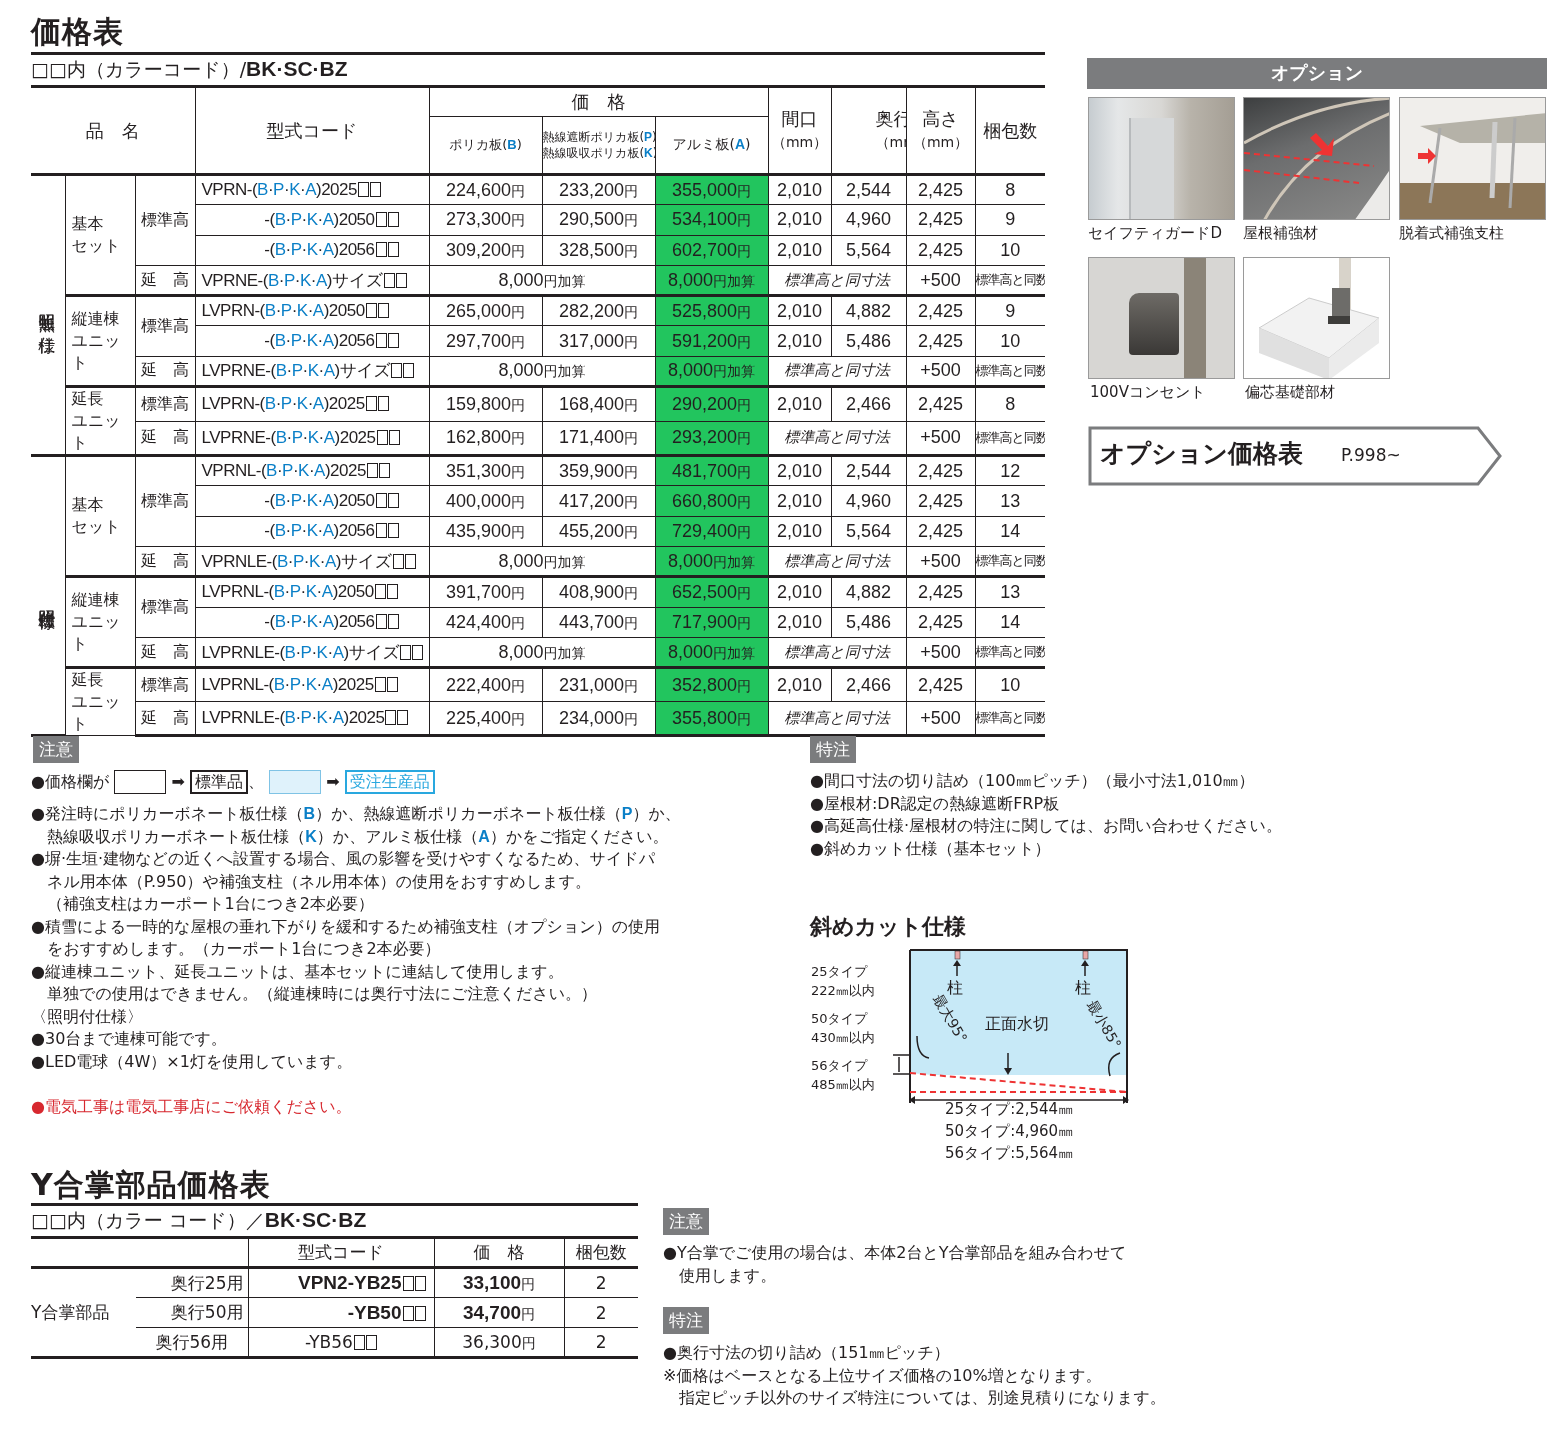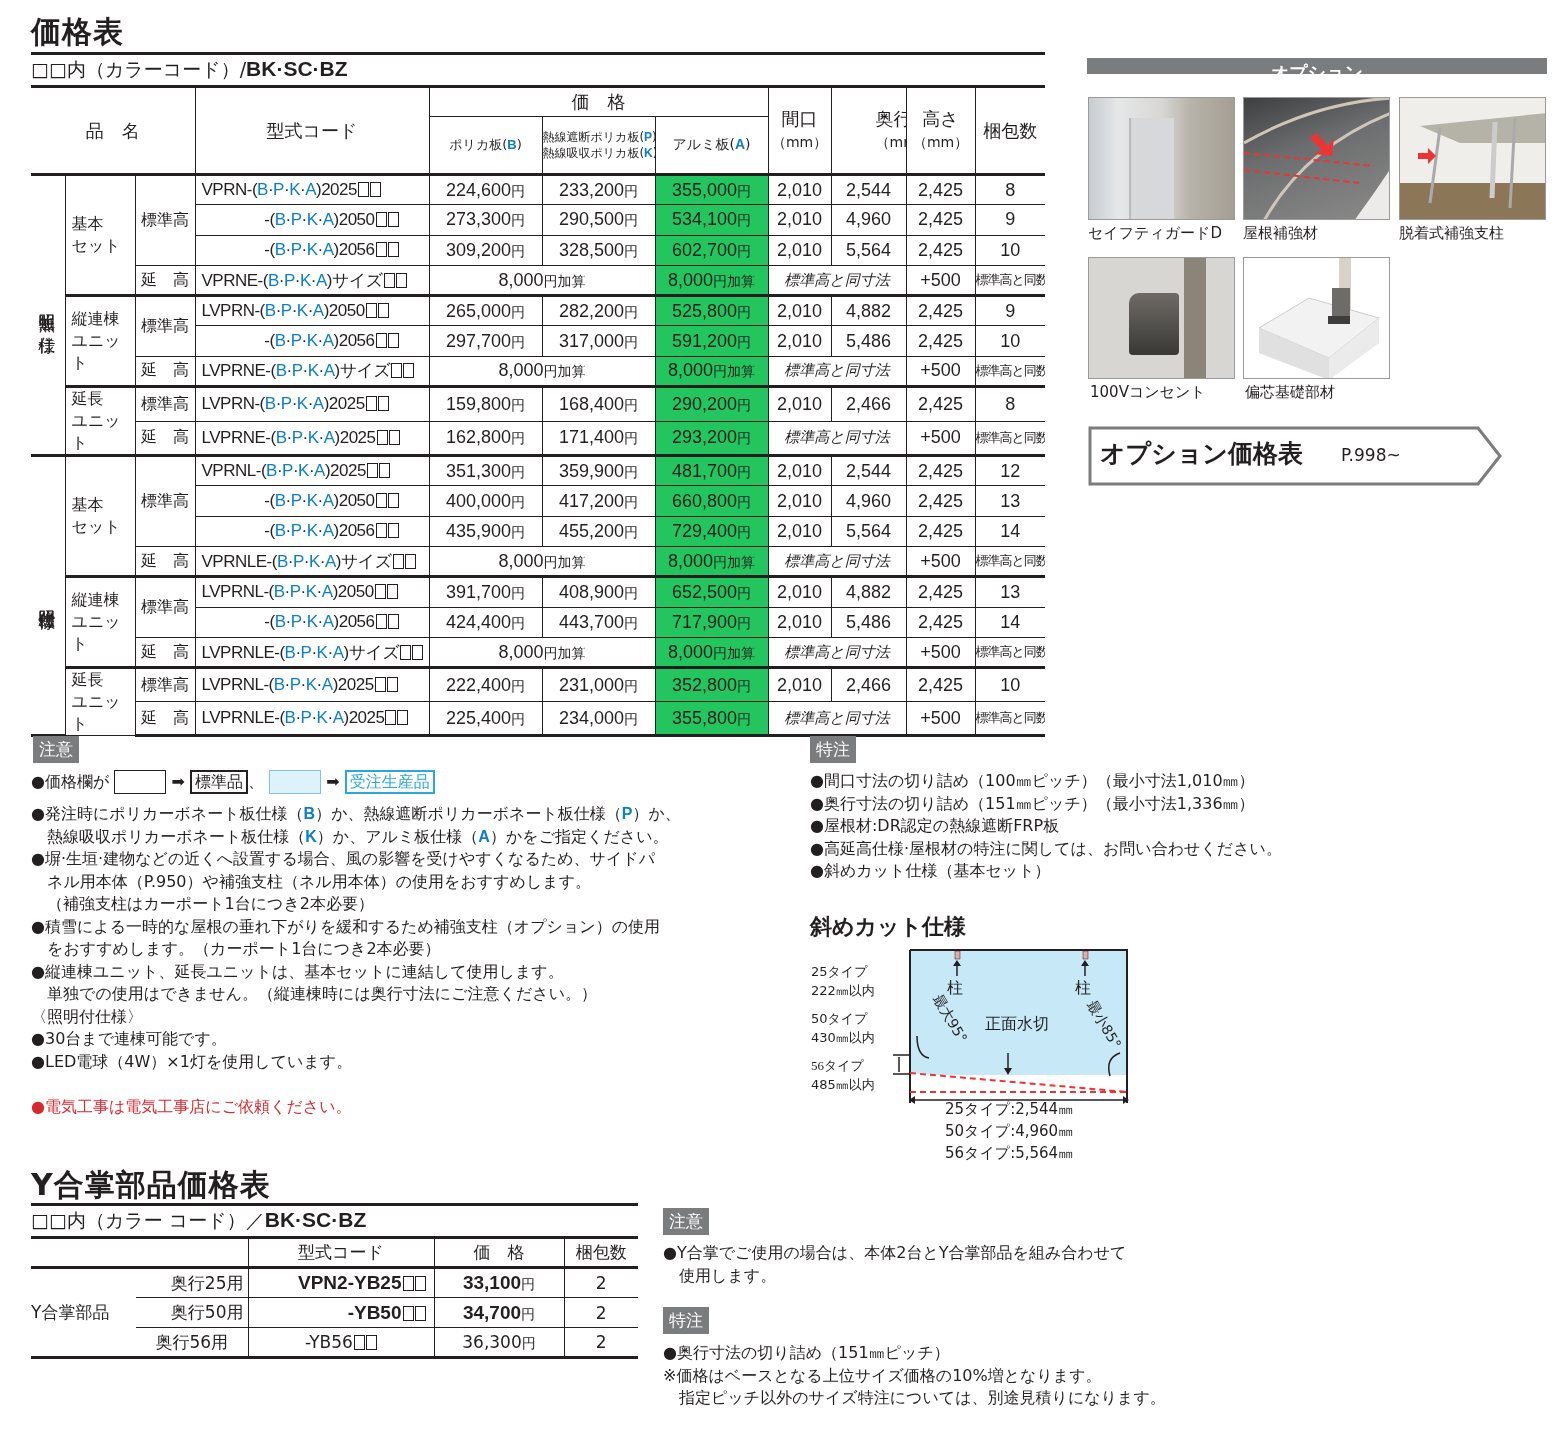--- a/index.html
+++ b/index.html
@@ -28,21 +28,21 @@
   .alu { background: #22c55e; }
   .num { font-family: "Liberation Sans", sans-serif; font-size: 18px; }
   .tiny { font-size: 13px; letter-spacing: -1px; }
   .same { font-size: 15px; font-style: italic; }
   .hdr-sm { font-size: 12px; line-height: 16px; }
   .hdr-sm b, .hdr b { color: #0a7fc7; font-family: "Liberation Sans", sans-serif; }
   .grp-lbl { font-size: 16px; text-align: left !important; padding-left: 6px !important; line-height: 22px; white-space: normal !important; }
   .sub-lbl { font-size: 16px; }
 
   
-  .opt-bar { left: 1087px; top: 58px; width: 460px; height: 16px; background: #7b7c7e; color: #fff; font-size: 18px; font-weight: bold; text-align: center; line-height: 30px; }
+  .opt-bar { left: 1087px; top: 58px; width: 460px; height: 31px; background: #7b7c7e; color: #fff; font-size: 18px; font-weight: bold; text-align: center; line-height: 30px; }
   .ph { position: absolute; border: 1px solid #9a9a9a; overflow: hidden; }
   .cap { position: absolute; font-size: 15px; white-space: nowrap; }
   .arrow-box { left: 1088px; top: 426px; width: 415px; height: 60px; }
 
   
   .badge { position: absolute; background: #7b7c7e; color: #fff; font-size: 17px; padding: 2px 6px; }
   .note { position: absolute; font-size: 16px; line-height: 22.5px; white-space: nowrap; }
   .note .bl { color: #0a7fc7; font-weight: bold; font-family: "Liberation Sans", sans-serif; }
   .red { color: #d7282f; }
   .legend-box { display: inline-block; width: 52px; height: 24px; border: 1px solid #231f20; vertical-align: middle; }
@@ -366,21 +366,20 @@
     <div>　単独での使用はできません。（縦連棟時には奥行寸法にご注意ください。）</div>
     <div>〈照明付仕様〉</div>
     <div>●30台まで連棟可能です。</div>
     <div>●LED電球（4W）×1灯を使用しています。</div>
   </div>
 <div class="note red" style="left:31px; top:1096px;">●電気工事は電気工事店にご依頼ください。</div>
 
 <div class="badge" style="left:810px; top:736px;">特注</div>
 <div class="note" style="left:810px; top:770px;" id="special-lines">
     <div>●間口寸法の切り詰め（100㎜ピッチ）（最小寸法1,010㎜）</div>
-    <div>●奥行寸法の切り詰め（151㎜ピッチ）（最小寸法1,336㎜）</div>
     <div>●屋根材:DR認定の熱線遮断FRP板</div>
     <div>●高延高仕様·屋根材の特注に関しては、お問い合わせください。</div>
     <div>●斜めカット仕様（基本セット）</div>
   </div>
 
 <div class="abs" style="left:810px; top:912px; font-size:22px; font-weight:bold;">斜めカット仕様</div>
 
 <div class="abs" style="left:805px; top:948px; width:330px; height:220px;">
   <svg width="330" height="220" style="position:absolute; left:0; top:0;">
     <rect x="105" y="2" width="217" height="125" fill="#c7e9f7"></rect>
@@ -404,21 +403,21 @@
     <polygon points="110,148 104,152 110,156" fill="#231f20"></polygon>
       <polygon points="318,148 324,152 318,156" fill="#231f20"></polygon>
     <path d="M112,88 Q112,108 124,110" stroke="#231f20" stroke-width="1.5" fill="none"></path>
     <path d="M315,105 Q300,110 305,128" stroke="#231f20" stroke-width="1.5" fill="none"></path>
   </svg>
   <div style="position:absolute; left:6px; top:14px; font-size:13px; line-height:19px;" id="diag-left">
       <div>25タイプ</div>
       <div>222㎜以内</div>
       <div style="margin-top: 9px;">50タイプ</div>
       <div>430㎜以内</div>
-      <div style="margin-top: 9px; font-family: Liberation Serif, serif;">56タイプ</div>
+      <div style="margin-top: 9px;">56タイプ</div>
       <div>485㎜以内</div>
     </div>
   <div style="position:absolute; left:142px; top:30px; font-size:16px;">柱</div>
   <div style="position:absolute; left:270px; top:30px; font-size:16px;">柱</div>
   <div style="position:absolute; left:180px; top:66px; font-size:16px;">正面水切</div>
   <div style="position:absolute; left:118px; top:62px; font-size:14px; transform:rotate(60deg);"><span>最大</span><span>95°</span></div>
   <div style="position:absolute; left:272px; top:68px; font-size:14px; transform:rotate(60deg);"><span>最小</span><span>85°</span></div>
   <div style="position:absolute; left:140px; top:150px; font-size:15px; line-height:22px;" id="diag-bottom">
       <div>25タイプ:2,544㎜</div>
       <div>50タイプ:4,960㎜</div>

